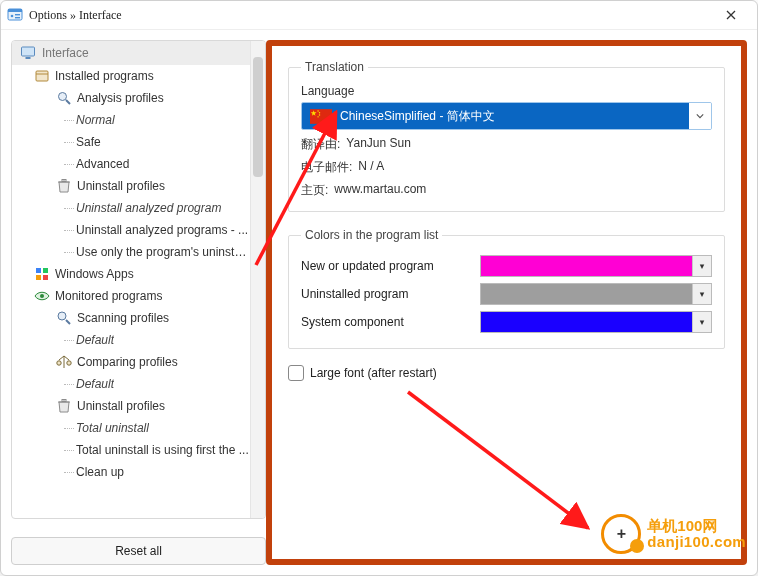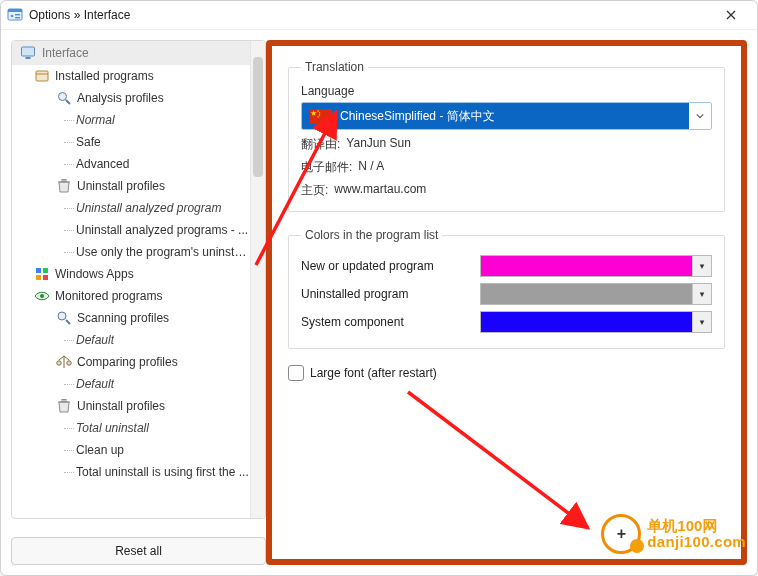--- a/index.html
+++ b/index.html
@@ -27,20 +27,21 @@
   }
 
   
   .titlebar {
     height: 28px;
     display: flex;
     align-items: center;
     gap: 6px;
     padding: 0 6px 0 6px;
     border-bottom: 1px solid #eee;
+    font-family: Liberation Serif, serif;
   }
   .titlebar .title { flex: 1; }
   .close-btn {
     width: 40px;
     height: 26px;
     display: flex;
     align-items: center;
     justify-content: center;
     cursor: default;
   }
@@ -482,26 +483,26 @@
                     <span class="lbl">Uninstall profiles</span>
                   </div>
                   <ul>
                     <li>
                         <div class="node ind3 dotted-tie">
                           <span class="lbl italic">Total uninstall</span>
                         </div>
                       </li>
                     <li>
                         <div class="node ind3 dotted-tie">
+                          <span class="lbl">Total uninstall is using first the ...</span>
+                        </div>
+                      </li>
+                    <li>
+                        <div class="node ind3 dotted-tie">
                           <span class="lbl">Clean up</span>
-                        </div>
-                      </li>
-                    <li>
-                        <div class="node ind3 dotted-tie">
-                          <span class="lbl">Total uninstall is using first the ...</span>
                         </div>
                       </li>
                   </ul>
                 </li>
               </ul>
             </li>
           </ul>
         </div>
         <div class="scrollbar">
           <div class="scroll-thumb"></div>

